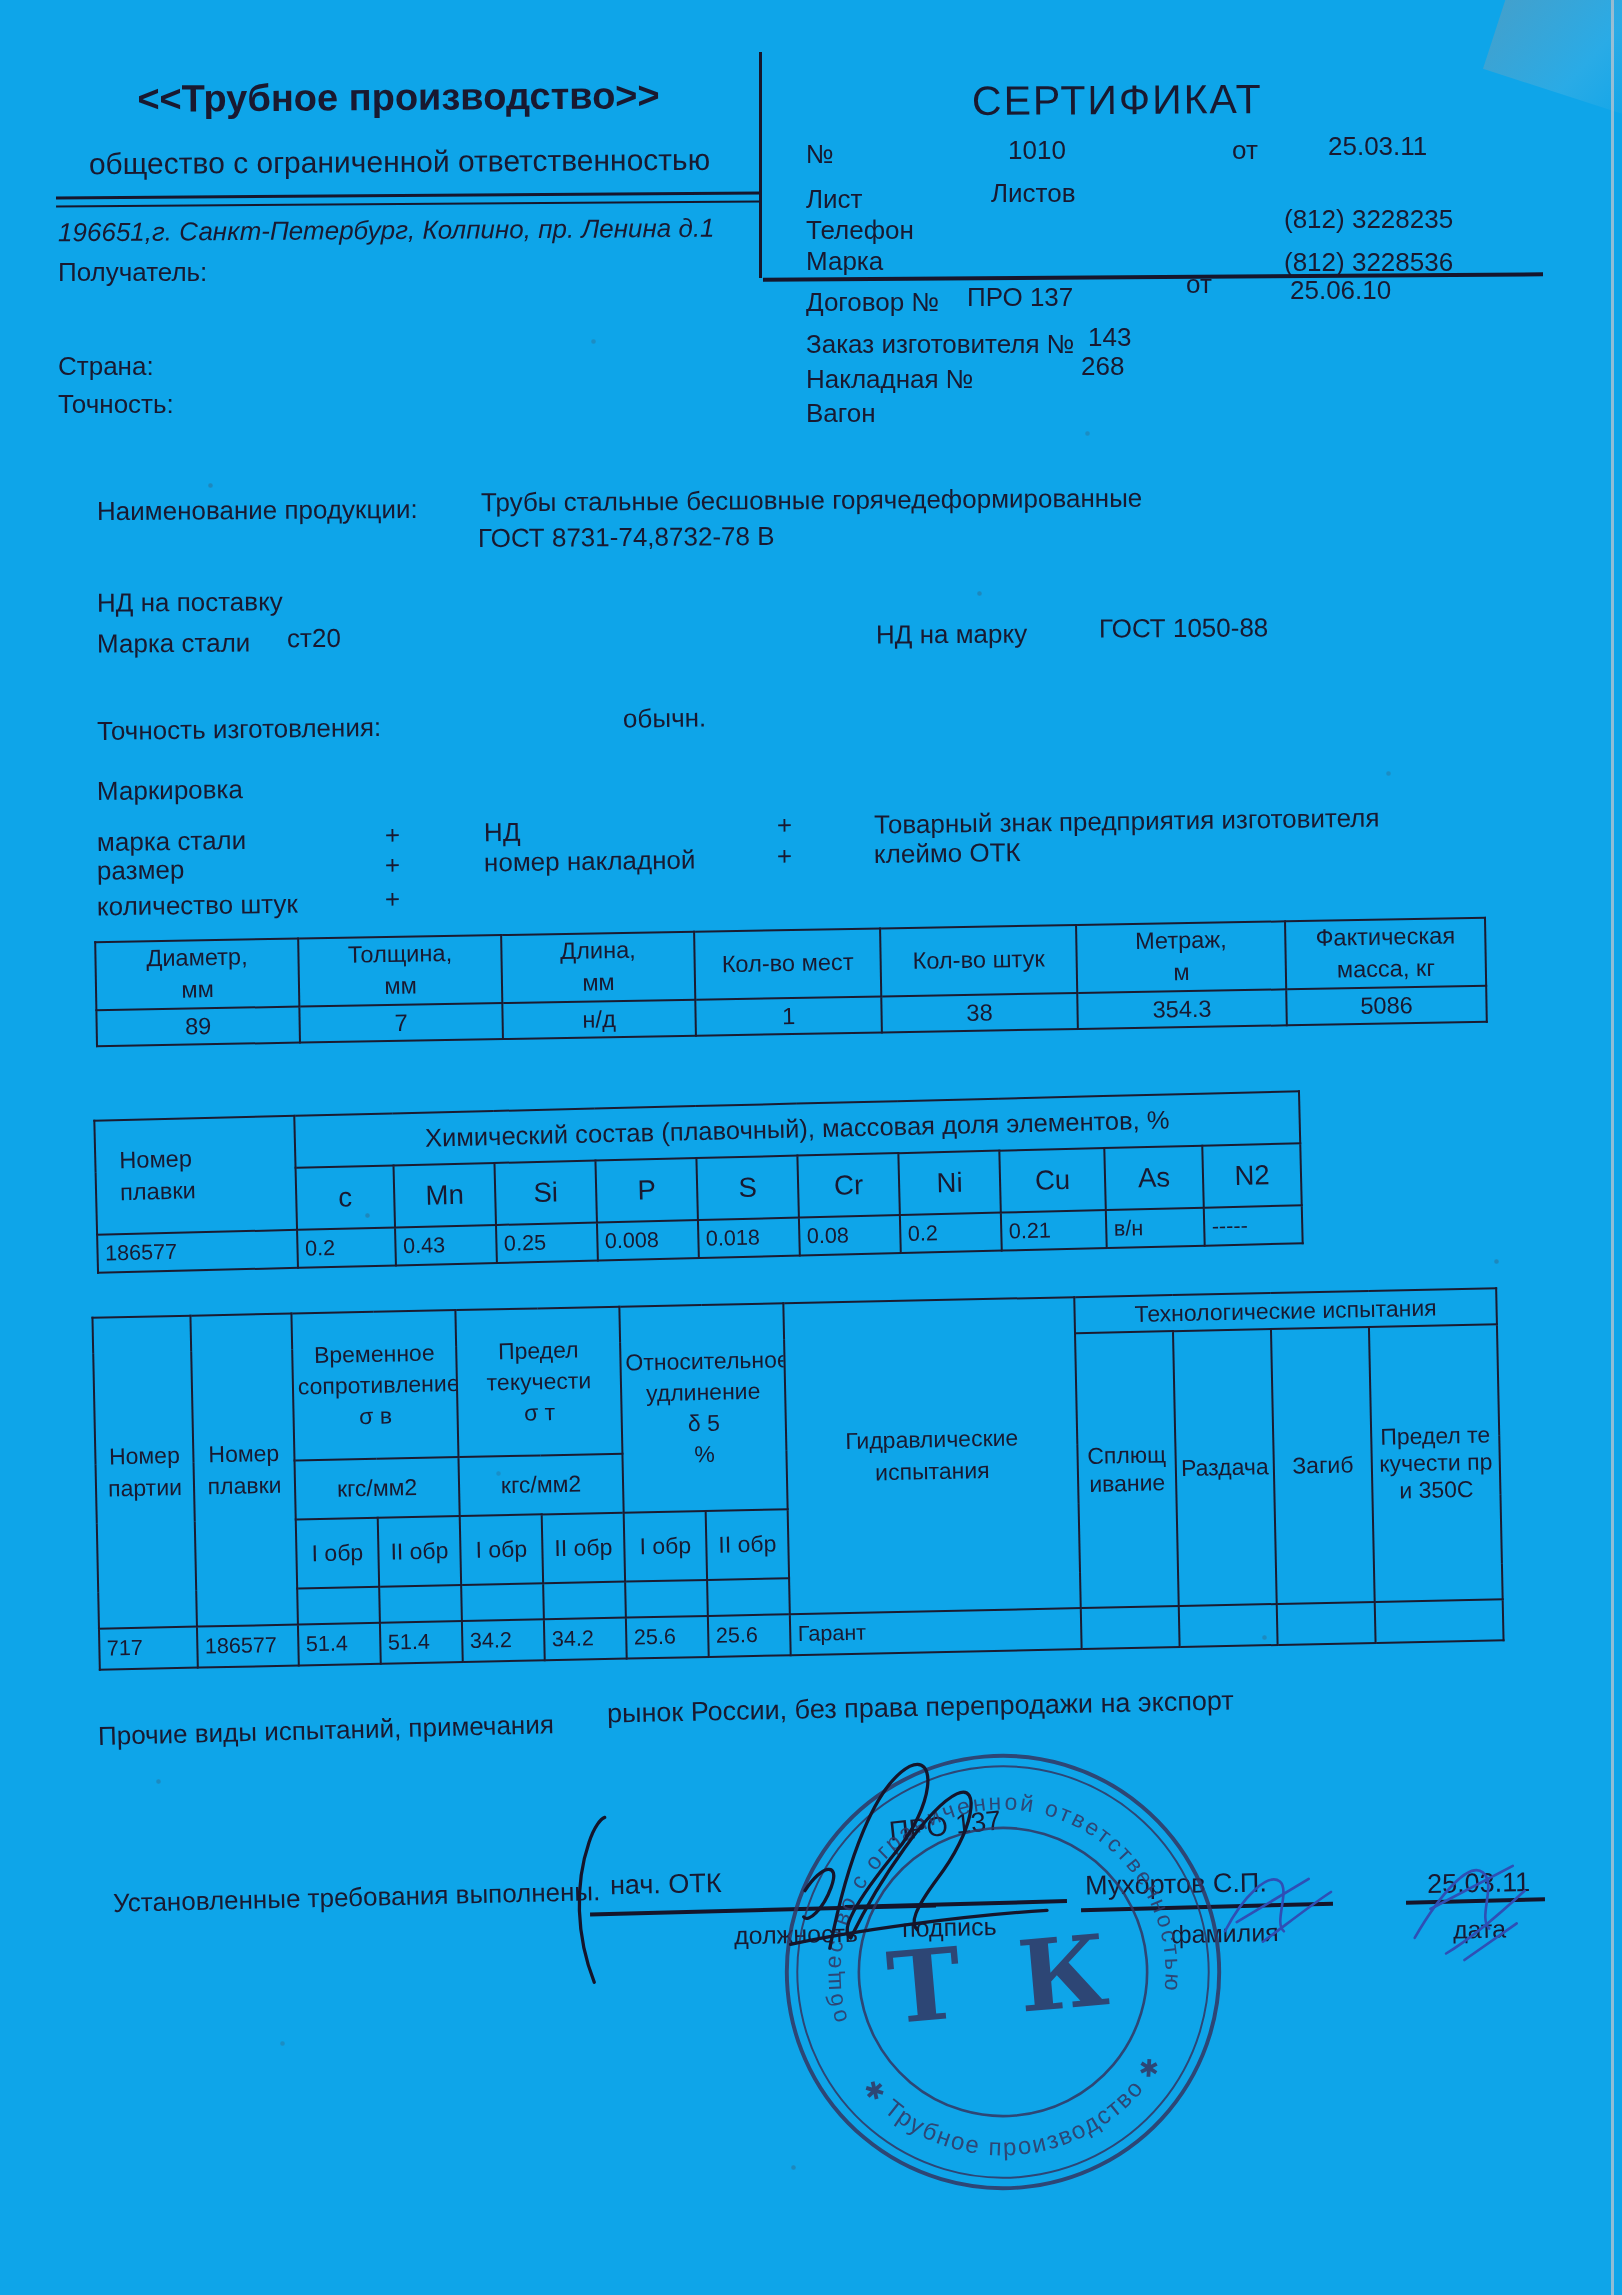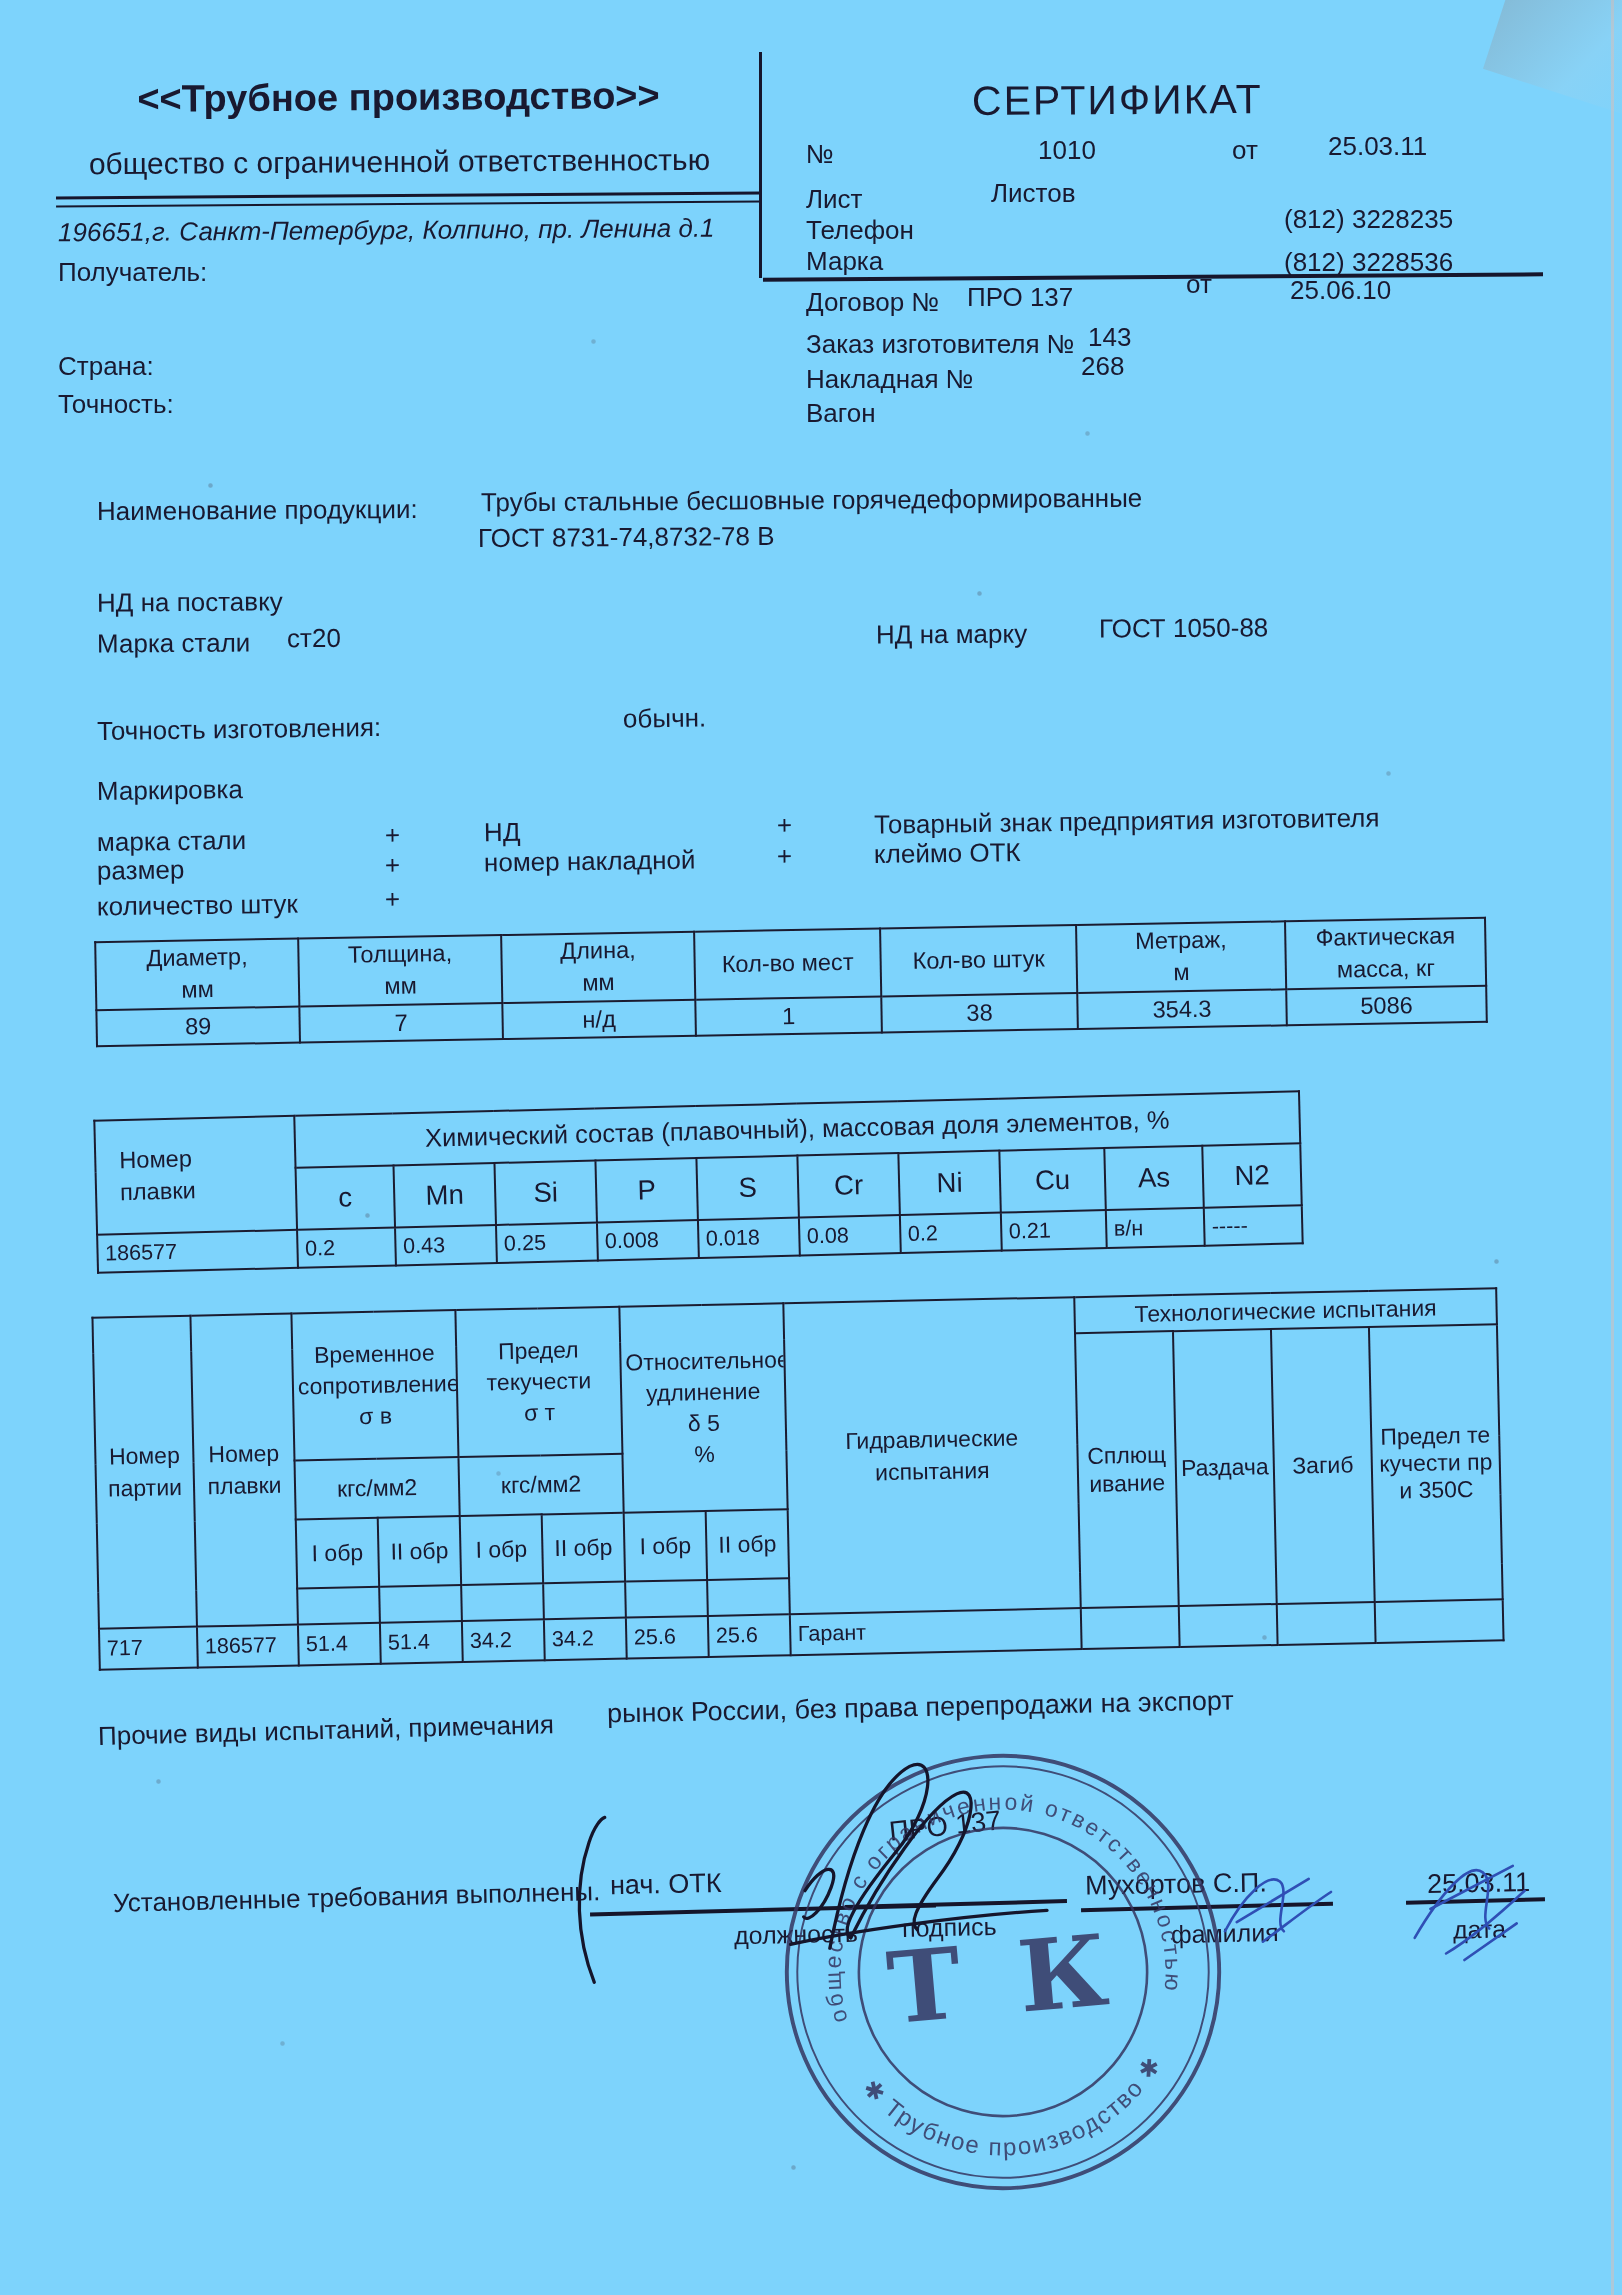--- a/index.html
+++ b/index.html
@@ -1,16 +1,16 @@
 <!DOCTYPE html>
 <html style="font-size:10.5px"><head>
 <meta charset="utf-8">
 <style>
   html,body{margin:0;padding:0;background:#e8e8e8;}
-  .page{position:relative;width:1623px;height:2295px;background:#7dd3fc;overflow:hidden;
+  .page{position:relative;width:1623px;height:2295px;background:#0ea5e9;overflow:hidden;
         font-family:"Liberation Sans",sans-serif;color:#191930;line-height:1.15;}
   .abs{position:absolute;white-space:nowrap;}
   .t04{transform:rotate(-0.4deg);}
   .t08{transform:rotate(-0.8deg);}
   .t10{transform:rotate(-1.0deg);}
   .t12{transform:rotate(-1.2deg);}
   .t14{transform:rotate(-1.4deg);}
   .t15{transform:rotate(-1.5deg);}
 
   
@@ -68,21 +68,21 @@
   <div class="abs rule-double t04"></div>
   <div class="abs address t04">196651,г. Санкт-Петербург, Колпино, пр. Ленина д.1</div>
   <div class="abs fld" style="left:58px;top:258px;">Получатель:</div>
   <div class="abs fld" style="left:58px;top:352px;">Страна:</div>
   <div class="abs fld" style="left:58px;top:390px;">Точность:</div>
 
   <div class="abs vdivider"></div>
 
   <div class="abs cert-title t04">СЕРТИФИКАТ</div>
   <div class="abs fld" style="left:806px;top:140px;">№</div>
-  <div class="abs fld" style="left:1038px;top:136px;">1010</div>
+  <div class="abs fld" style="left:1008px;top:136px;">1010</div>
   <div class="abs fld" style="left:1232px;top:136px;">от</div>
   <div class="abs fld" style="left:1328px;top:132px;">25.03.11</div>
   <div class="abs fld" style="left:806px;top:185px;">Лист</div>
   <div class="abs fld" style="left:991px;top:179px;">Листов</div>
   <div class="abs fld" style="left:806px;top:216px;">Телефон</div>
   <div class="abs fld" style="left:1284px;top:205px;">(812) 3228235</div>
   <div class="abs fld" style="left:806px;top:247px;">Марка</div>
   <div class="abs fld" style="left:1284px;top:248px;">(812) 3228536</div>
   <div class="abs rule-right t04"></div>
   <div class="abs fld" style="left:806px;top:288px;">Договор №</div>

